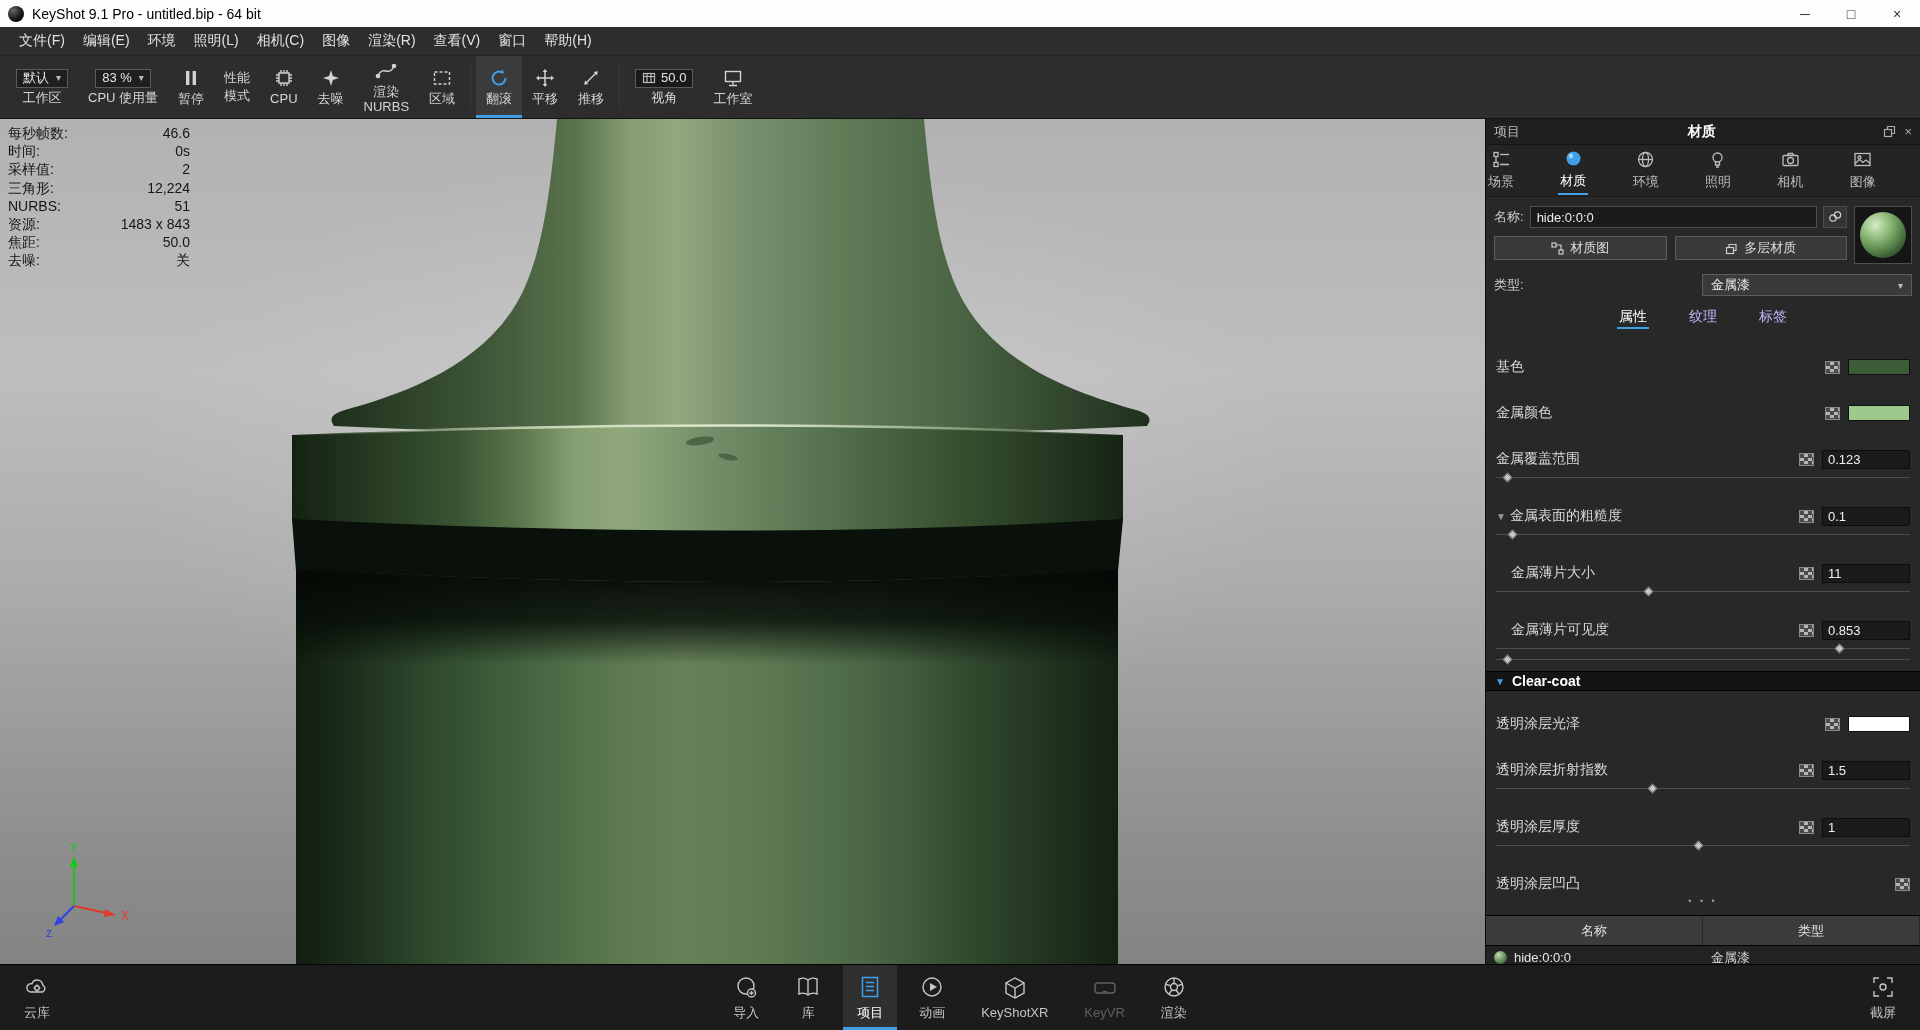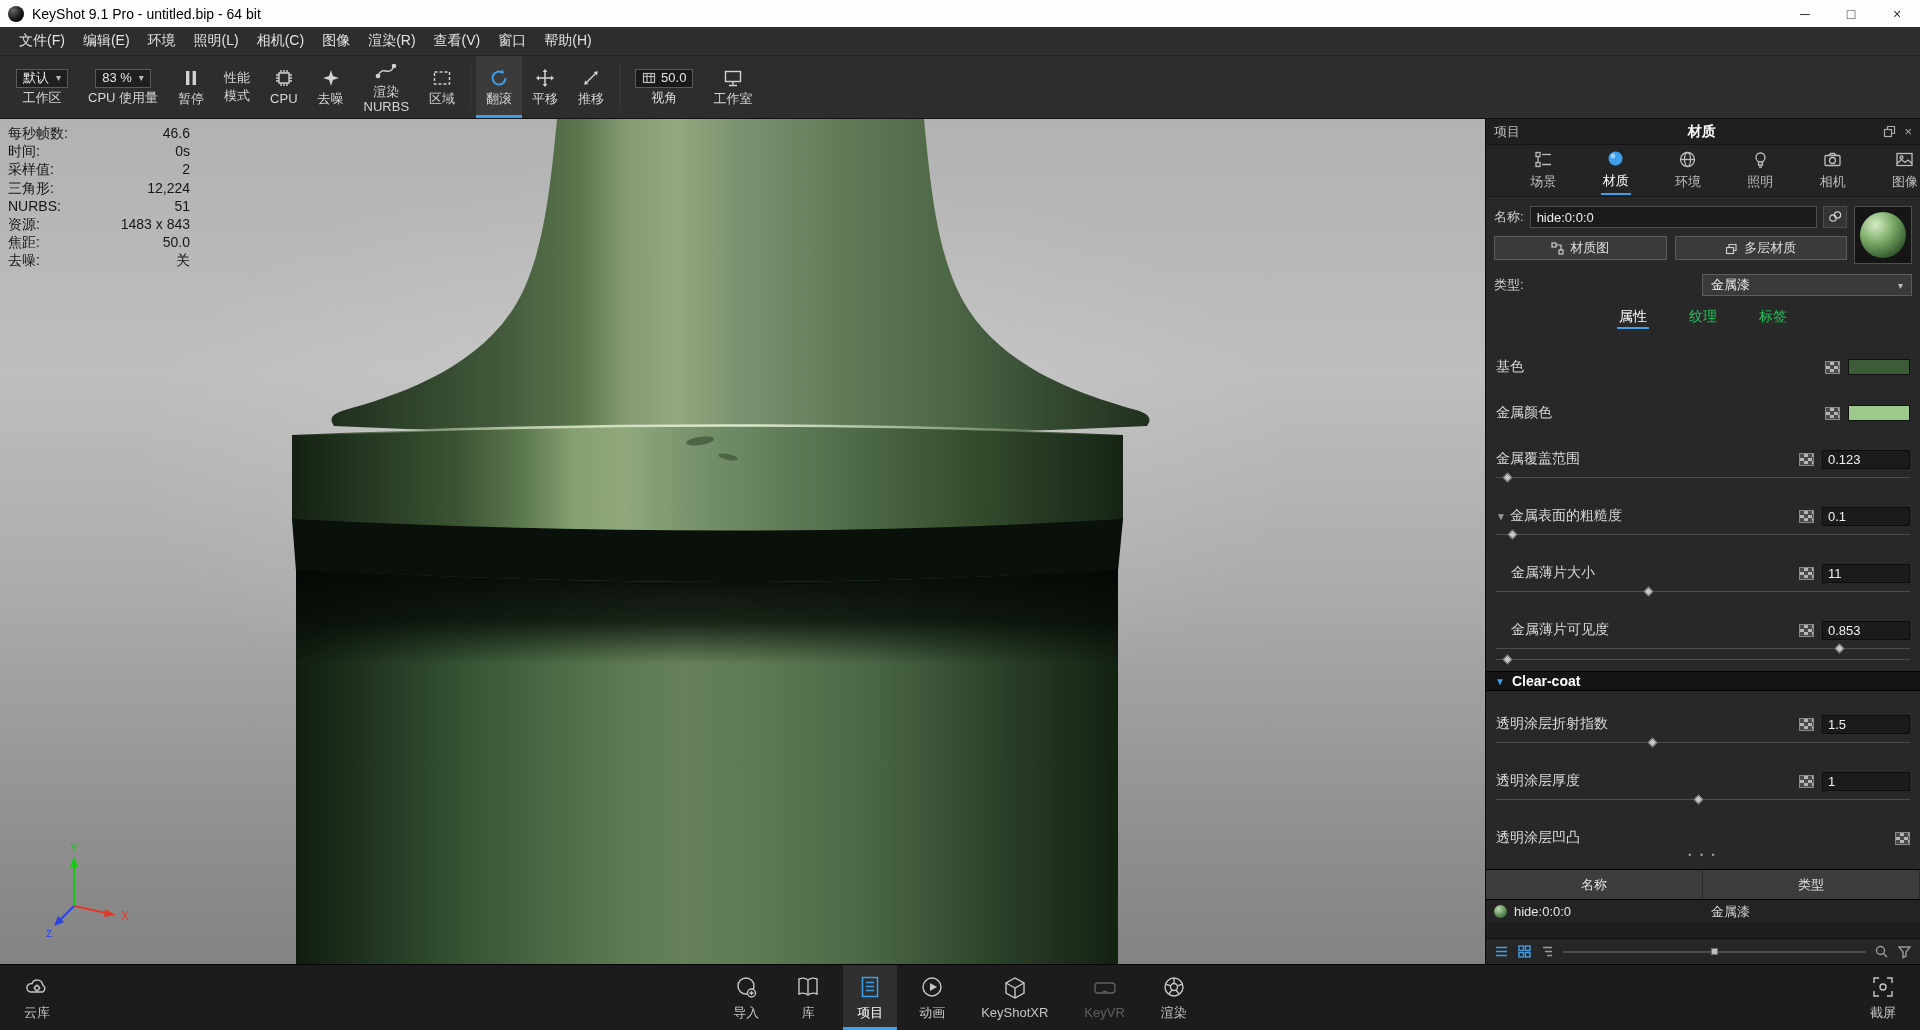--- a/index.html
+++ b/index.html
@@ -53,21 +53,21 @@
   
   .panel { width:435px; height:845px; background:var(--panel-bg); border-left:1px solid #0a0a0a;
     display:flex; flex-direction:column; color:#d2d2d2; font-size:14px; flex:none; }
   .panel-header { height:26px; background:#1f1f1f; border-bottom:1px solid #141414;
     display:flex; align-items:center; padding:0 8px; gap:8px; flex:none; }
   .ph-left { font-size:13px; color:#b8b8b8; }
   .ph-title { flex:1; text-align:center; color:#fff; font-weight:bold; }
   .ph-btn { color:#aaa; font-size:13px; display:flex; align-items:center; }
 
   .ptabs { display:flex; height:52px; background:#242424; border-bottom:1px solid #191919; flex:none; }
-  .ptab { flex:1; display:flex; align-items:center; justify-content:flex-end; }
+  .ptab { flex:1; display:flex; align-items:center; justify-content:flex-start; }
   .ptab-inner { display:flex; flex-direction:column; align-items:center; gap:4px;
     font-size:13px; color:#bdbdbd; padding:3px 2px; }
   .ptab.active .ptab-inner { color:#fff; border-bottom:2px solid var(--accent); }
 
   .name-block { display:flex; gap:7px; padding:9px 8px 2px 8px; flex:none; }
   .left-col { flex:1; }
   .name-row { display:flex; align-items:center; gap:6px; }
   .field-label { font-size:13px; color:#cfcfcf; white-space:nowrap; }
   .name-input { flex:1; background:#1b1b1b; border:1px solid #4e4e4e; color:#ececec;
     height:22px; padding:0 6px; font-size:13px; min-width:0; }
@@ -80,21 +80,21 @@
     background:#151515; border:1px solid #4e4e4e; height:58px; }
   .sphere { width:46px; height:46px; border-radius:50%;
     background:radial-gradient(circle at 34% 28%, #d6ecc6, #7fae6b 38%, #3e6336 72%, #1a2c15); }
 
   .type-row { display:flex; align-items:center; padding:8px 8px 4px 8px; gap:8px; flex:none; }
   .type-select { margin-left:auto; width:210px; background:#3a3a3a; border:1px solid #5c5c5c;
     height:22px; display:flex; align-items:center; justify-content:space-between;
     padding:0 8px; font-size:13px; color:#eee; }
 
   .subtabs { display:flex; justify-content:center; gap:38px; padding:7px 0 5px; flex:none; }
-  .subtab { font-size:14px; color:#22c55e; padding:1px 2px; }
+  .subtab { font-size:14px; color:#c4b5fd; padding:1px 2px; }
   .subtab.active { color:#fff; border-bottom:2px solid var(--accent); }
 
   .props { flex:none; }
   .prow { padding:0 10px; }
   .prow-main { display:flex; align-items:center; height:26px;margin-top:20px; }
   .prow-label { flex:1; font-size:14px; color:#d8d8d8; display:flex; align-items:center; gap:4px; }
   .prow.indent .prow-label { padding-left:15px; }
   .tri { font-size:10px; color:#9a9a9a; }
   .tex-icon { width:15px; height:13px; border:1px solid #8b8b8b; flex:none; margin-left:8px;
     background:conic-gradient(#b5b5b5 0 25%, #4a4a4a 0 50%, #b5b5b5 0 75%, #4a4a4a 0);
@@ -583,20 +583,27 @@
               <span class="track"></span>
               <span class="handle" style="left: 3%;"></span>
             </div>
         </div>
 
         <div class="cc-header">
           <span class="tri">▼</span>
           <span>Clear-coat</span>
         </div>
 
+        <div class="prow" style="margin-top:4px;">
+          <div class="prow-main">
+            <span class="prow-label">透明涂层光泽</span>
+            <span class="tex-icon"></span>
+            <span class="swatch" style="background: rgb(255, 255, 255);"></span>
+          </div>
+        </div>
 
 
         <div class="prow">
           <div class="prow-main">
             <span class="prow-label">透明涂层折射指数</span>
             <span class="tex-icon"></span>
             <span class="value-box">1.5</span>
           </div>
           <div class="slider">
               <span class="track"></span>

